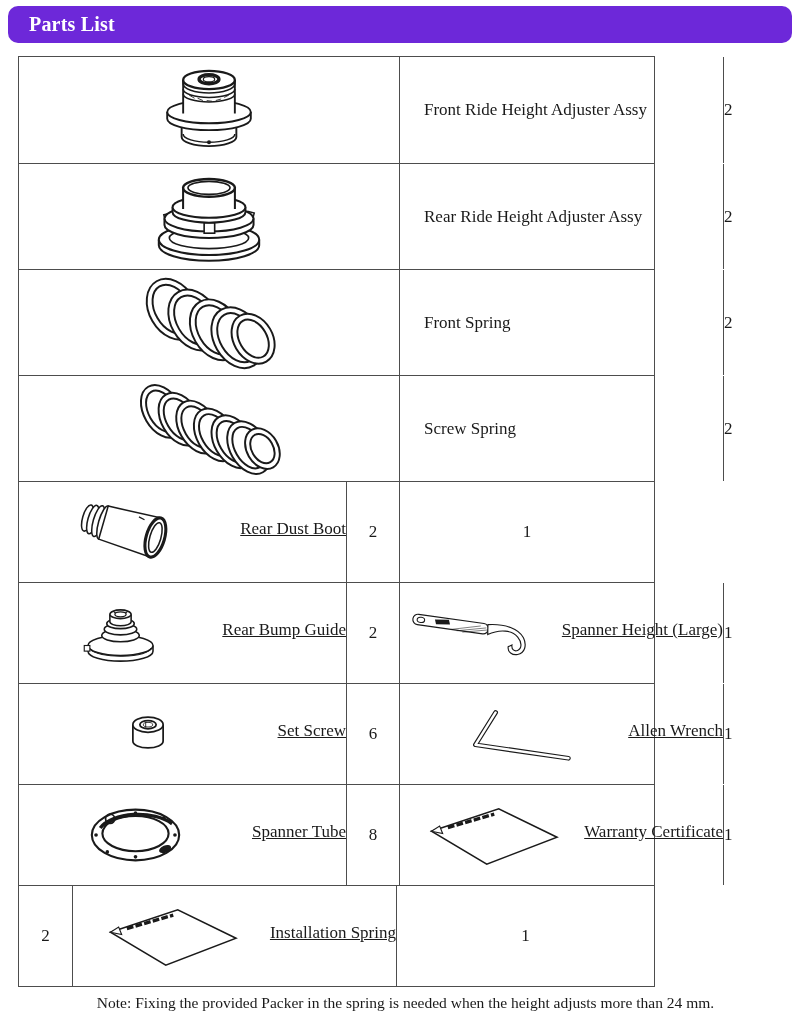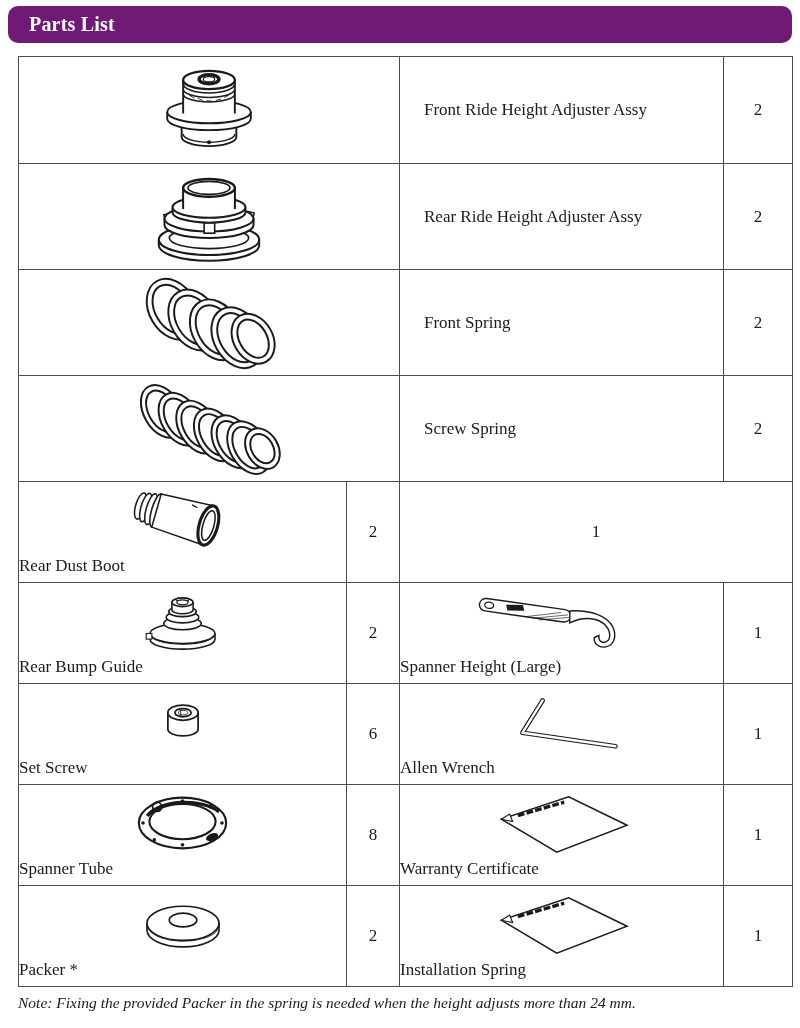--- a/index.html
+++ b/index.html
@@ -1,35 +1,35 @@
 <!DOCTYPE html>
 <html><head>
 <meta charset="utf-8">
 <style>
   html,body{margin:0;padding:0;background:#ffffff;}
   body{width:800px;height:1028px;font-family:"Liberation Serif","DejaVu Serif",serif;color:#1a1a1a;position:relative;}
-  .header{margin:6px 8px 0 8px;height:37px;background:#701a75;border-radius:10px;display:flex;align-items:center;padding-left:21px;box-sizing:border-box;}
+  .header{margin:6px 8px 0 8px;height:37px;background:#6d28d9;border-radius:10px;display:flex;align-items:center;padding-left:21px;box-sizing:border-box;}
   .header-title{color:#ffffff;font-weight:bold;font-size:20px;letter-spacing:.2px;}
-  .table{margin:13px 0 0 18px;width:775px;border:1.6px solid #4d4d4d;box-sizing:border-box;background:#fff;}
+  .table{margin:13px 0 0 18px;width:637px;border:1.6px solid #4d4d4d;box-sizing:border-box;background:#fff;}
   .row{display:flex;border-top:1.6px solid #4d4d4d;box-sizing:border-box;}
   .row:first-child{border-top:none;}
   .row.full{height:106px;}
   .row.split{height:101px;}
   .c{box-sizing:border-box;border-left:1.6px solid #4d4d4d;display:flex;}
   .c:first-child{border-left:none;}
   .c-img{width:380px;flex:none;align-items:center;justify-content:center;}
   .c-name{width:324px;flex:none;align-items:center;padding-left:24px;font-size:17px;}
   .c-qty{flex:1;align-items:center;justify-content:center;font-size:17px;}
   .c-part-l{width:327px;flex:none;}
   .c-qty-s{width:53px;flex:none;align-items:center;justify-content:center;font-size:17px;}
   .c-part-r{width:324px;flex:none;}
-  .part{display:flex;flex-direction:column;justify-content:flex-end;width:100%;height:100%;}
+  .part{display:flex;flex-direction:row;align-items:center;justify-content:flex-end;width:100%;height:100%;text-decoration:underline;}
   .fig{flex:1;display:flex;align-items:center;justify-content:center;width:100%;overflow:hidden;}
   .caption{font-size:17px;line-height:1.1;padding-bottom:6px;}
-  .note{width:775px;margin:7px 0 0 18px;text-align:left;font-size:15.5px;font-style:italic;}
+  .note{width:775px;margin:7px 0 0 18px;text-align:center;font-size:15.5px;}
   svg .w{fill:#ffffff;stroke:#1a1a1a;}
   svg .n{fill:none;stroke:#1a1a1a;}
   svg .k{fill:#1a1a1a;stroke:none;}
 </style>
 </head>
 <body>
 
 <div class="header">
   <span class="header-title">Parts List</span>
 </div>
@@ -288,34 +288,20 @@
         </div>
         <span class="caption">Warranty Certificate</span>
       </div>
     </div>
     <div class="c c-qty">
         <span>1</span>
       </div>
   </div>
 
   <div class="row split">
-    <div class="c c-part-l">
-      <div class="part">
-        <div class="fig">
-          <svg width="118" height="60" viewBox="0 0 180 90">
-            <path class="w" stroke-width="2.5" d="M35,44 v10 a55,26 0 0 0 110,0 v-10"></path>
-            <ellipse class="w" stroke-width="2.5" cx="90" cy="44" rx="55" ry="26"></ellipse>
-            <ellipse class="n" stroke-width="2.5" cx="90" cy="39" rx="21" ry="10.5"></ellipse>
-            <path class="n" stroke-width="1.8" d="M70,42 a21,10 0 0 0 40,0"></path>
-            <path class="n" stroke-width="1.2" d="M37,52 a55,25 0 0 0 106,2"></path>
-          </svg>
-        </div>
-        <span class="caption">Packer *</span>
-      </div>
-    </div>
     <div class="c c-qty-s">
         <span>2</span>
       </div>
     <div class="c c-part-r">
       <div class="part">
         <div class="fig">
           <svg width="172" height="74" viewBox="0 0 230 98">
             <path class="w" stroke-width="2" d="M34,44 L124,14 L202,52 L108,88 Z"></path>
             <path class="n" stroke-width="4.5" stroke-dasharray="9 3" d="M56,39 L118,21"></path>
             <path class="w" stroke-width="1.5" d="M34,44 L49,47 L45,37 Z"></path>

